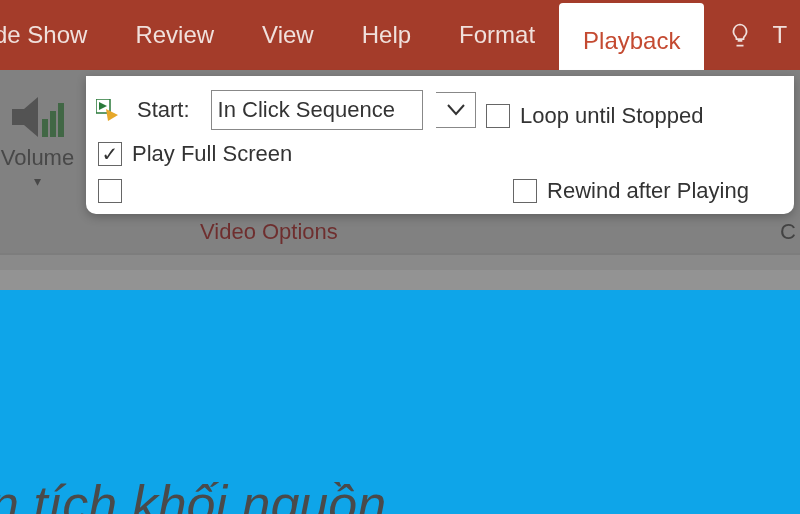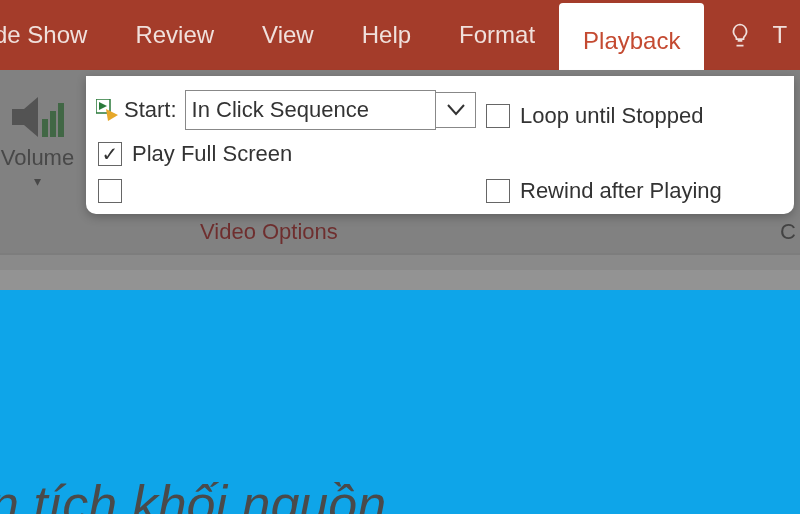--- a/index.html
+++ b/index.html
@@ -125,20 +125,21 @@
     grid-template-rows: auto auto auto;
     row-gap: 8px;
     column-gap: 10px;
     font-size: 22px;
     color: #333;
   }
   .start-row {
     grid-column: 1;
     display: flex;
     align-items: center;
+    gap: 13px;
   }
   .start-icon {
     width: 22px;
     height: 22px;
     margin-right: 6px;
     flex-shrink:0;
   }
   .start-label { margin-right: 6px; }
   .start-select {
     border: 1px solid #888;
@@ -173,21 +174,21 @@
     background:#fff;
     flex-shrink:0;
   }
   .checkbox.checked::after {
     content: "✓";
     font-size: 20px;
     line-height: 1;
     color: #333;
   }
   .col2-row1 { grid-column:2; grid-row:1; align-self: end; padding-bottom:2px;}
-  .col2-row2 { grid-column:2; grid-row:3; }
+  .col2-row2 { grid-column:2; grid-row:3;justify-content:center; }
   .col1-row2 { grid-column:1; grid-row:2; padding-left: 2px;}
   .col1-row3 { grid-column:1; grid-row:3; padding-left: 2px;}
   
   .slide-area {
     position: absolute;
     left: 0;
     top: 270px;
     right: 0;
     bottom: 0;
     background: #939393;

